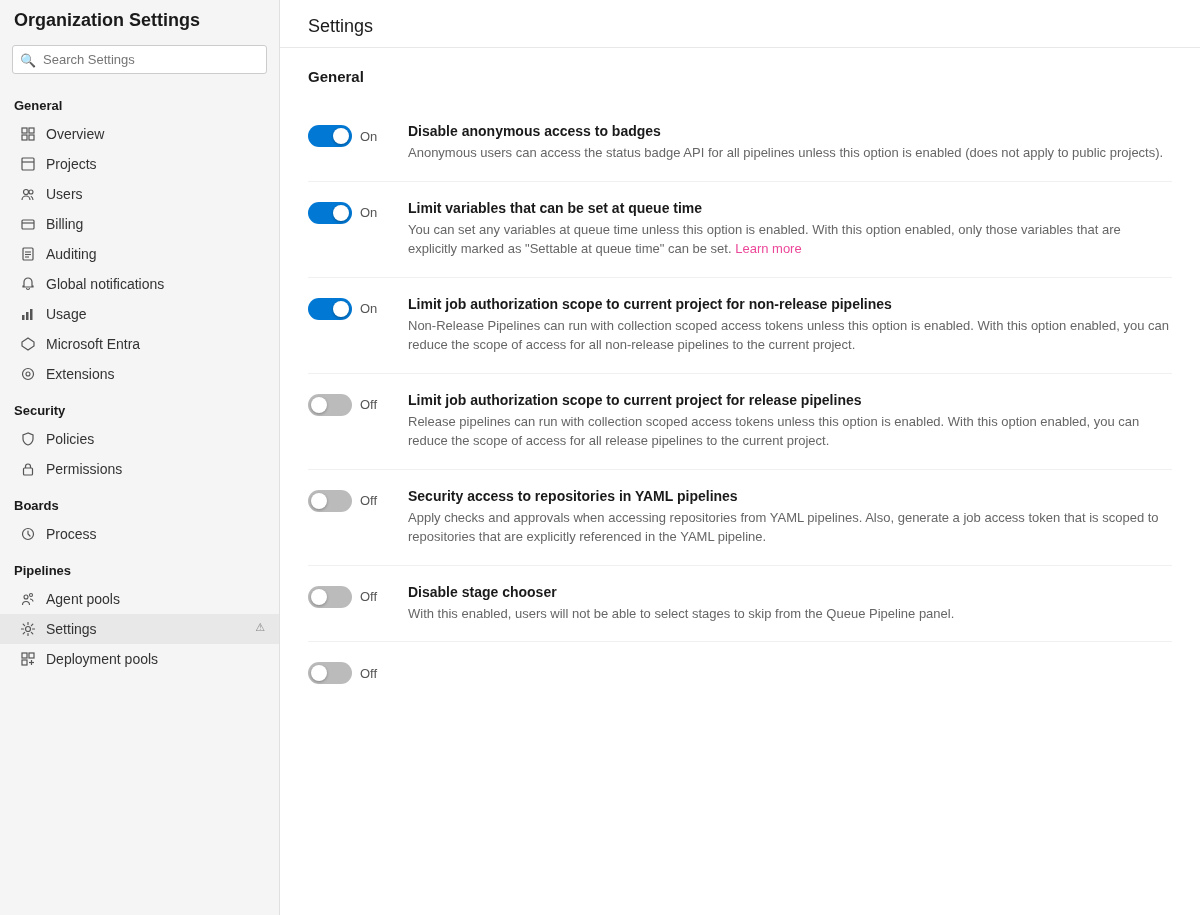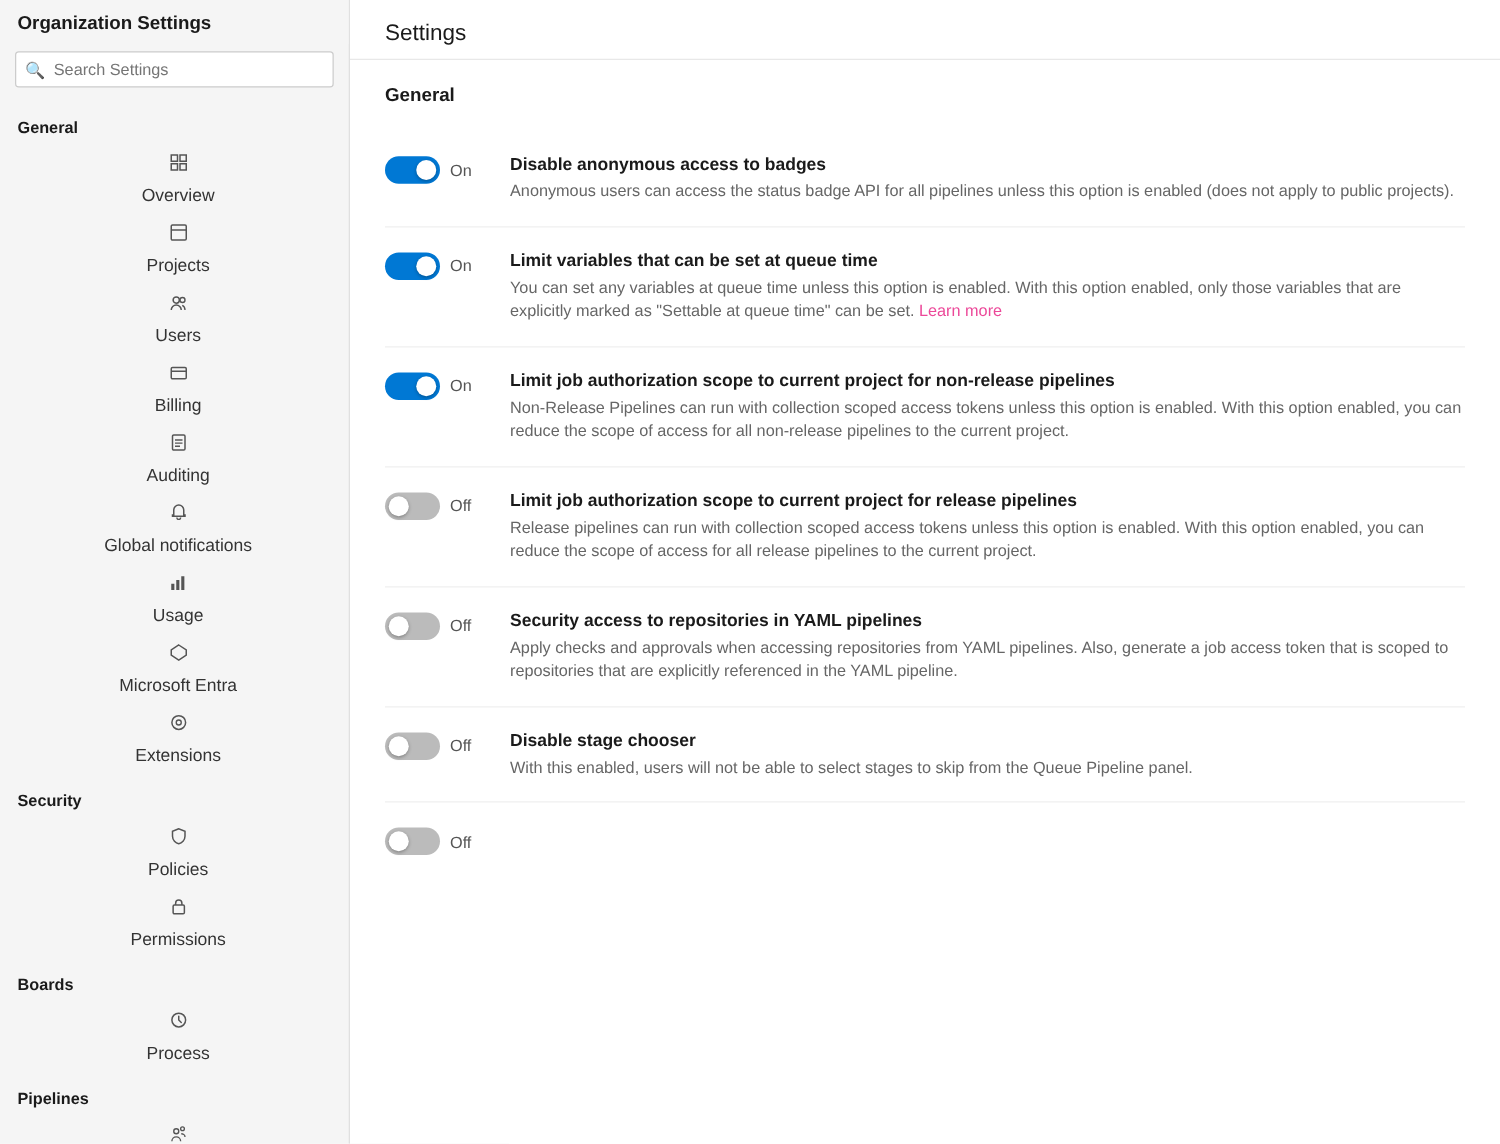--- a/index.html
+++ b/index.html
@@ -12,21 +12,21 @@
       background: #f5f5f5;
       border-right: 1px solid #e0e0e0;
       display: flex;
       flex-direction: column;
       height: 915px;
       overflow: hidden;
       position: relative;
     }
     .sidebar-header {
       padding: 10px 14px 8px 14px;
-      font-size: 15px;
+      font-size: 18px;
       font-weight: 600;
       color: #1a1a1a;
       background: #f5f5f5;
     }
     .sidebar-search {
       padding: 6px 12px 10px 12px;
     }
     .sidebar-search input {
       width: 100%;
       padding: 6px 10px 6px 30px;
@@ -56,28 +56,26 @@
     .sidebar-section-label {
       font-size: 12px;
       font-weight: 700;
       color: #1a1a1a;
       padding: 14px 14px 6px 14px;
       text-transform: none;
       font-size: 13px;
     }
     .sidebar-item {
       display: flex;
-      align-items: center;
       padding: 7px 14px 7px 20px;
       cursor: pointer;
       color: #333;
       border-radius: 0;
       gap: 10px;
       font-size: 14px;
-      flex-direction: column;
     }
     .sidebar-item.active { background: #e8e8e8; }
     .sidebar-item .item-icon {
       width: 16px;
       height: 16px;
       display: flex;
       align-items: center;
       justify-content: center;
       color: #555;
       font-size: 14px;

